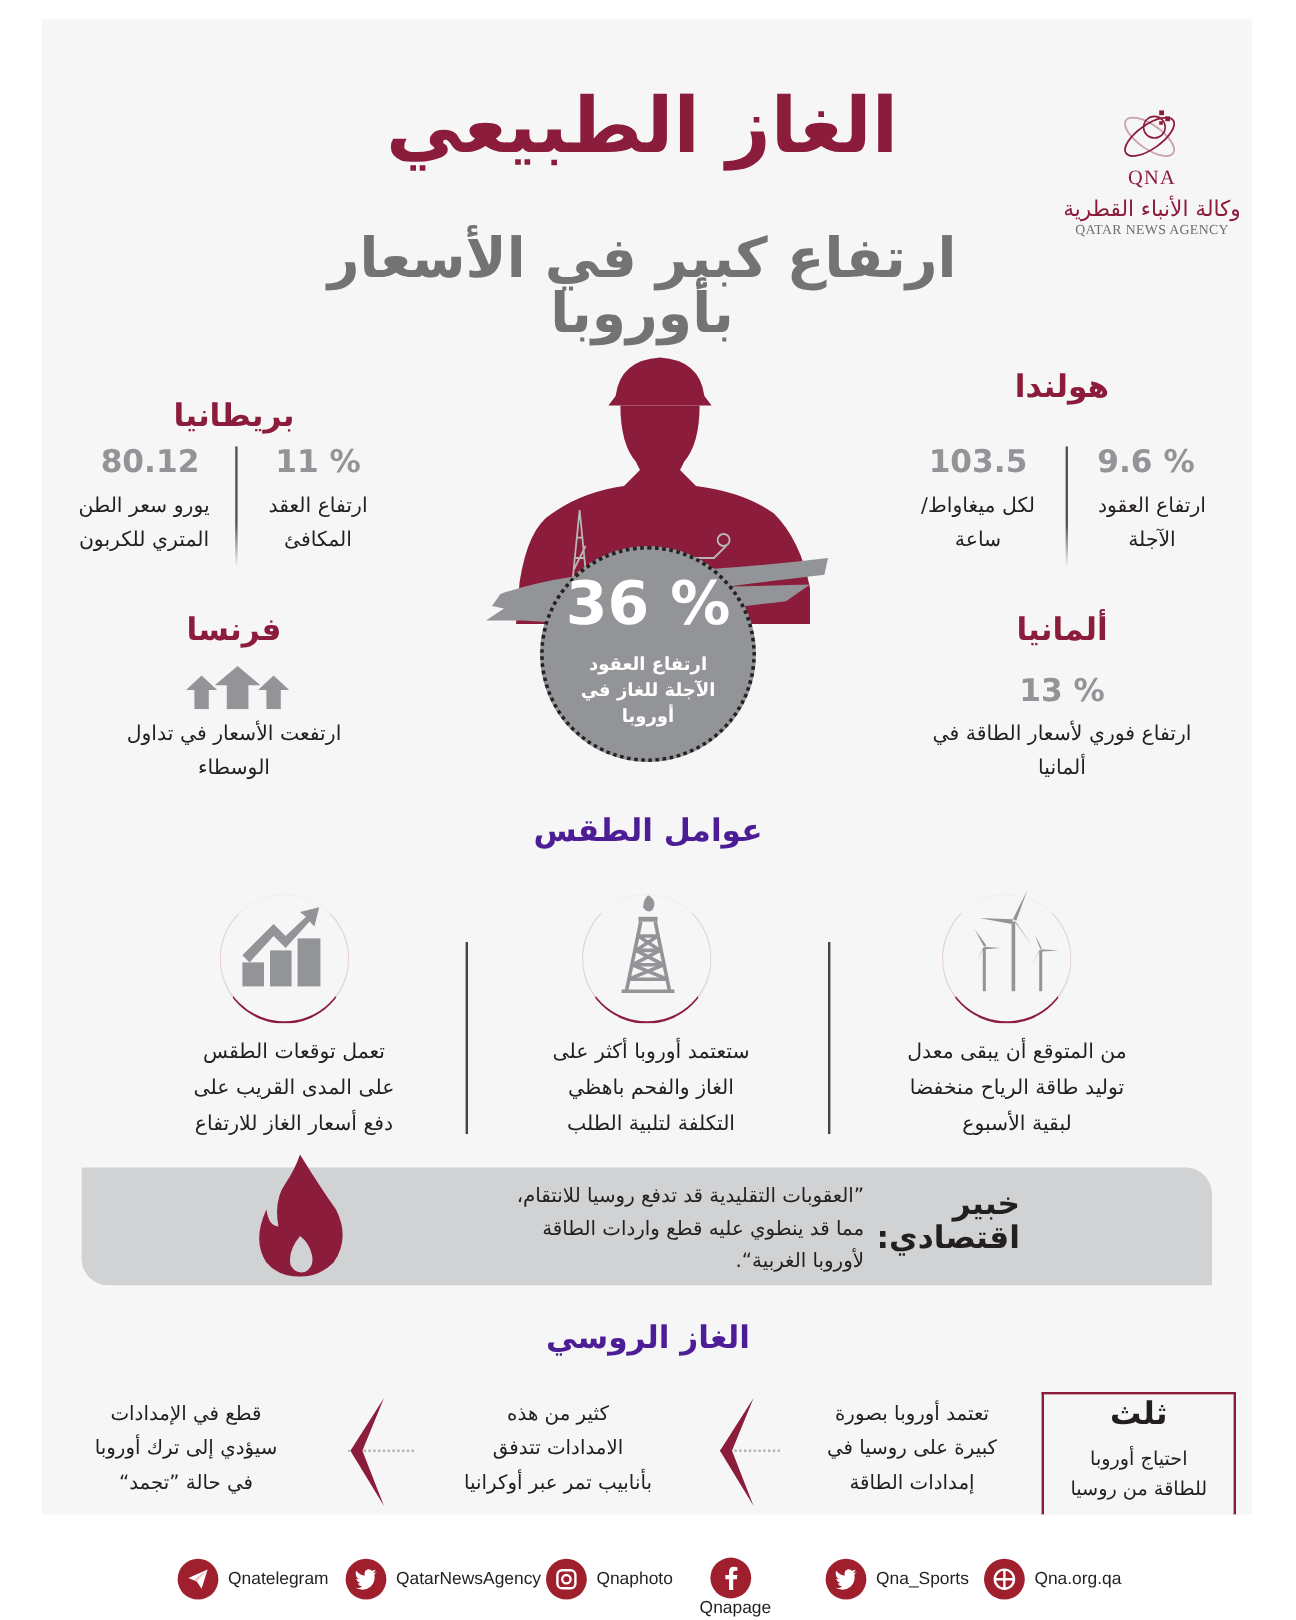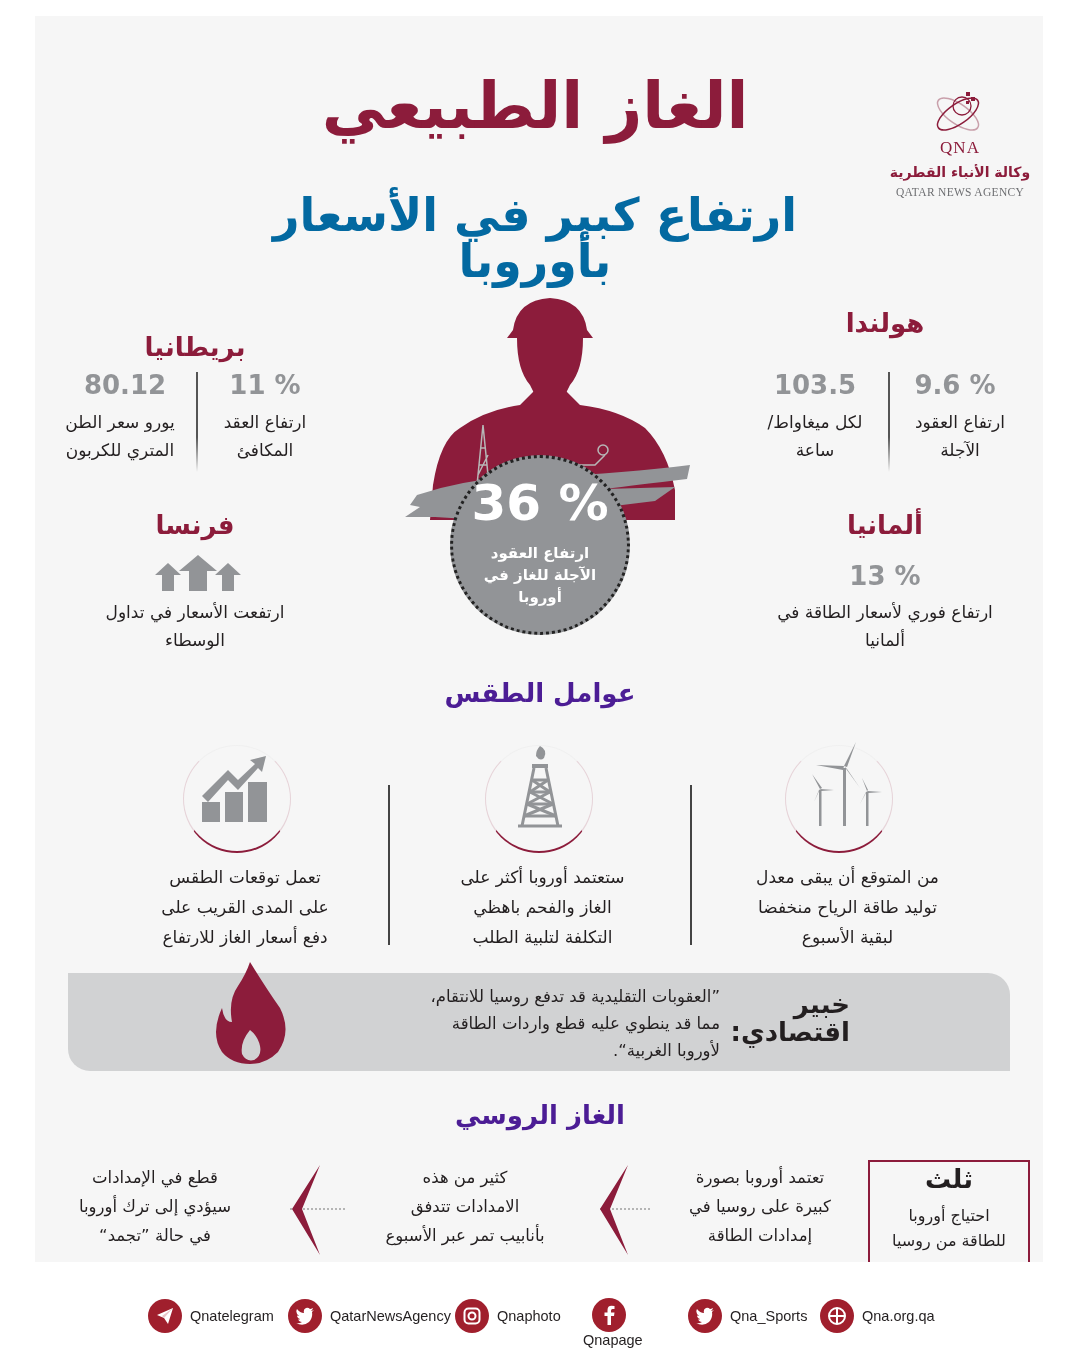--- a/index.html
+++ b/index.html
@@ -3,25 +3,25 @@
 <meta charset="utf-8">
 <style>
   * { box-sizing: border-box; margin: 0; padding: 0; }
   html, body { width: 1080px; height: 1350px; background: #ffffff; overflow: hidden; }
   body { position: relative; font-family: "DejaVu Sans", sans-serif; color: #231f20; }
   .panel { position: absolute; left: 35px; top: 16px; width: 1008px; height: 1246px; background: #f6f6f6; }
   .abs { position: absolute; }
   .rtl { direction: rtl; unicode-bidi: embed; }
 
   .title { left: 300px; top: 74px; width: 470px; text-align: center; font-size: 64px; font-weight: bold; color: #8c1c3b; line-height: 1; }
-  .subtitle { left: 200px; top: 192px; width: 670px; text-align: center; font-size: 46px; font-weight: bold; color: #0369a1; line-height: 1; }
+  .subtitle { left: 200px; top: 192px; width: 670px; text-align: center; font-size: 46px; font-weight: bold; color: #737373; line-height: 1; }
 
   .logo { left: 880px; top: 88px; width: 160px; height: 120px; text-align: center; }
   .logo-qna { position:absolute; left:0; width:160px; top:50px; font-family:"Liberation Serif", serif; font-size:17px; color:#8c1c3b; letter-spacing:1px; }
-  .logo-ar { position:absolute; left:0; width:160px; top:76px; font-size:14px; font-weight:bold; color:#8c1c3b; }
+  .logo-ar { position:absolute; left:0; width:160px; top:76px; font-size:18px; font-weight:normal; color:#8c1c3b; }
   .logo-en { position:absolute; left:0; width:160px; top:98px; font-family:"Liberation Serif", serif; font-size:11.5px; color:#6d6e71; letter-spacing:0.3px; }
 
   .country { font-size: 26px; font-weight: bold; color: #8c1c3b; text-align: center; line-height: 1; }
   .stat-num { font-size: 26px; font-weight: bold; color: #929497; text-align: center; line-height: 1; }
   .stat-lbl { font-size: 17px; color: #231f20; text-align: center; line-height: 28px; }
   .vline { width: 2px; background: linear-gradient(#555 0%, #555 65%, rgba(85,85,85,0) 100%); }
 
   .hero-circle { left: 450px; top: 455px; width: 180px; height: 180px; border-radius: 50%; background: #929497; border: 3px dotted #222; }
   .hero-num { left: 450px; top: 478px; width: 180px; text-align: center; font-size: 50px; font-weight: bold; color: #fff; line-height: 1; }
   .hero-lbl { left: 460px; top: 542px; width: 160px; text-align: center; font-size: 15px; color: #fff; line-height: 22px; font-weight: bold; }
@@ -228,21 +228,21 @@
   <div>إمدادات الطاقة</div>
 </div>
 <div class="abs dotline" style="left:600px;top:1208px;width:50px;"></div>
 <svg class="abs" style="left:590px;top:1165px;" width="40" height="90" viewBox="0 0 40 90">
   <polygon points="38,0 10,44 38,90 20,44" fill="#8c1c3b"></polygon>
 </svg>
 
 <div class="abs flow-text rtl" style="left:350px;top:1163px;width:230px;">
   <div>كثير من هذه</div>
   <div>الامدادات تتدفق</div>
-  <div>بأنابيب تمر عبر الأسبوع</div>
+  <div>بأنابيب تمر عبر أوكرانيا</div>
 </div>
 <div class="abs dotline" style="left:290px;top:1208px;width:55px;"></div>
 <svg class="abs" style="left:282px;top:1165px;" width="40" height="90" viewBox="0 0 40 90">
   <polygon points="38,0 10,44 38,90 20,44" fill="#8c1c3b"></polygon>
 </svg>
 
 <div class="abs flow-text rtl" style="left:40px;top:1163px;width:230px;">
   <div>قطع في الإمدادات</div>
   <div>سيؤدي إلى ترك أوروبا</div>
   <div>في حالة ”تجمد“</div>

